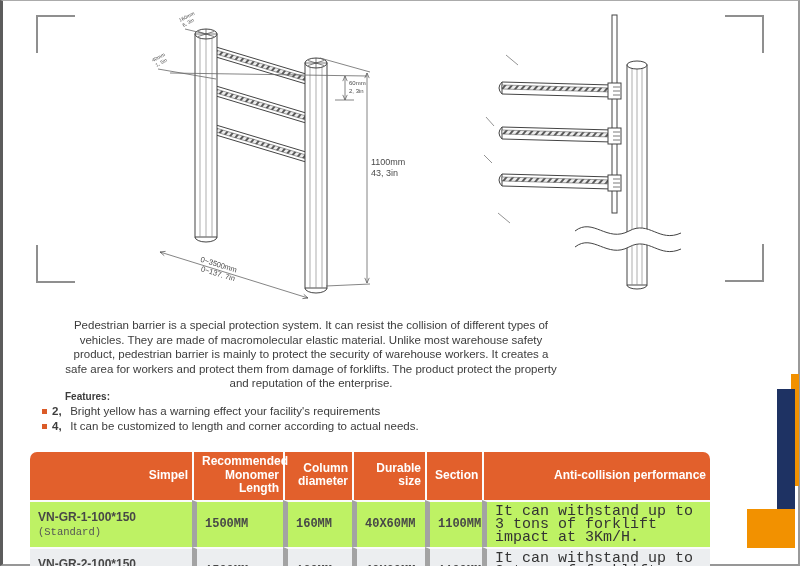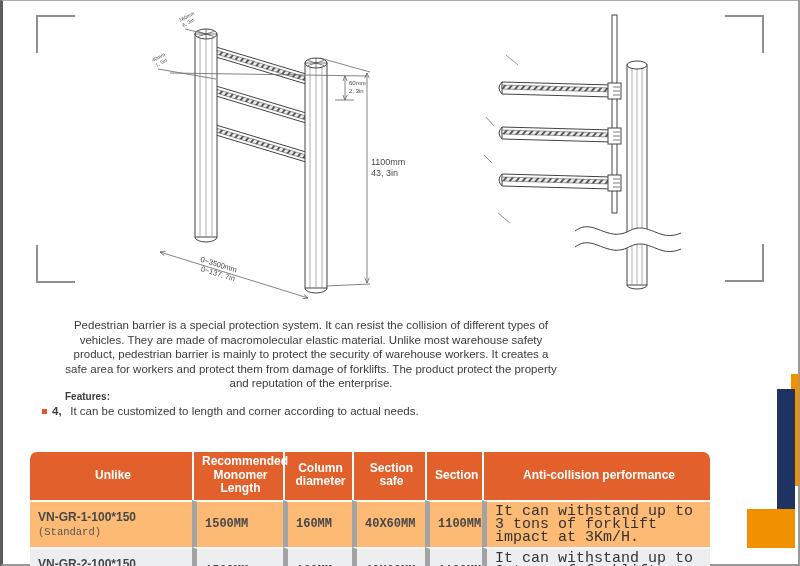--- a/index.html
+++ b/index.html
@@ -25,26 +25,26 @@
   .desc p{margin:0;text-align:center;}
   .features-title{position:absolute;left:65px;top:391px;color:#3c3c3c;font-size:10px;font-weight:bold;}
   .features{position:absolute;left:42px;top:404px;list-style:none;margin:0;padding:0;
             color:#3c3c3c;font-size:11.5px;}
   .features li{position:relative;height:14.6px;line-height:14.6px;padding-left:10px;white-space:nowrap;}
   .features .bullet{position:absolute;left:0;top:5px;width:5px;height:5px;background:#db5b28;}
   .features .fnum{display:inline-block;width:15px;font-weight:bold;}
 
   .spec-table{position:absolute;left:30px;top:452px;width:680px;}
   table{border-collapse:separate;border-spacing:0;width:680px;table-layout:fixed;}
-  th{background:#e2602c;color:#fff;font-size:12px;font-weight:600;text-align:center;
+  th{background:#e2602c;color:#fff;font-size:12px;font-weight:600;text-align:right;
      padding:3px 4px 4px 8px;line-height:13.5px;vertical-align:middle;height:33px;box-sizing:border-box;margin-left:48px;}
   th + th{border-left:2px solid #fdfdfd;}
   th:first-child{border-top-left-radius:7px;}
   th:last-child{border-top-right-radius:7px;}
-  td{font-size:12px;color:#474747;font-weight:bold;background:#fdba74;vertical-align:middle;
+  td{font-size:12px;color:#474747;font-weight:bold;background:#bef264;vertical-align:middle;
      padding:3px 4px 3px 8px;height:30px;box-sizing:border-box;border-top:2px solid #fbfbfb;}
   td + td{border-left:5px solid #a3a3a3;font-family:Liberation Mono, monospace;}
   tr.alt td{background:#eceef0;}
   tr.alt td:first-child{border-bottom-left-radius:4px;}
   tr.alt td:last-child{border-bottom-right-radius:4px;}
   td .variant{font-family:"Liberation Mono",monospace;font-weight:normal;font-size:10.5px;color:#555;}
   td.perf{font-weight:normal;font-size:15px;line-height:13px;color:#333;padding-right:2px;}
 
   .deco-strip{position:absolute;left:791px;top:374px;width:8px;height:112px;background:#f29100;}
   .deco-navy{position:absolute;left:777px;top:389px;width:18px;height:122px;background:#1e3263;}
@@ -186,43 +186,48 @@
         <path d="M95,242 c18,-14 32,12 54,0 c20,-11 30,12 52,2"></path>
       </g>
     </g>
   </svg>
 
   <div class="desc">
     <p>Pedestrian barrier is a special protection system. It can resist the collision of different types of vehicles. They are made of macromolecular elastic material. Unlike most warehouse safety product, pedestrian barrier is mainly to protect the security of warehouse workers. It creates a safe area for workers and protect them from damage of forklifts. The product protect the property and reputation of the enterprise.</p>
   </div>
   <div class="features-title">Features:</div>
   <ul class="features">
+    <li>
+      <span class="bullet"></span>
+      <span class="fnum">2,</span>
+      <span>Bright yellow has a warning effect your facility's requirements</span>
+    </li>
     <li>
       <span class="bullet"></span>
       <span class="fnum">4,</span>
       <span>It can be customized to length and corner according to actual needs.</span>
     </li>
   </ul>
 
   <div class="spec-table">
     <table>
       <colgroup>
         <col style="width:162px">
           <col style="width:91px">
           <col style="width:69px">
         <col style="width:73px">
           <col style="width:57px">
           <col style="width:228px">
       </colgroup>
       <thead>
         <tr>
-          <th>Unlike</th>
+          <th>Simpel</th>
           <th>Recommended Monomer Length</th>
           <th>Column diameter</th>
-          <th>Section safe</th>
+          <th>Durable size</th>
           <th>Section</th>
           <th>Anti-collision performance</th>
         </tr>
       </thead>
       <tbody>
         <tr>
           <td>
             <span>VN-GR-1-100*150</span>
             <span class="variant">(Standard)</span>
           </td>

